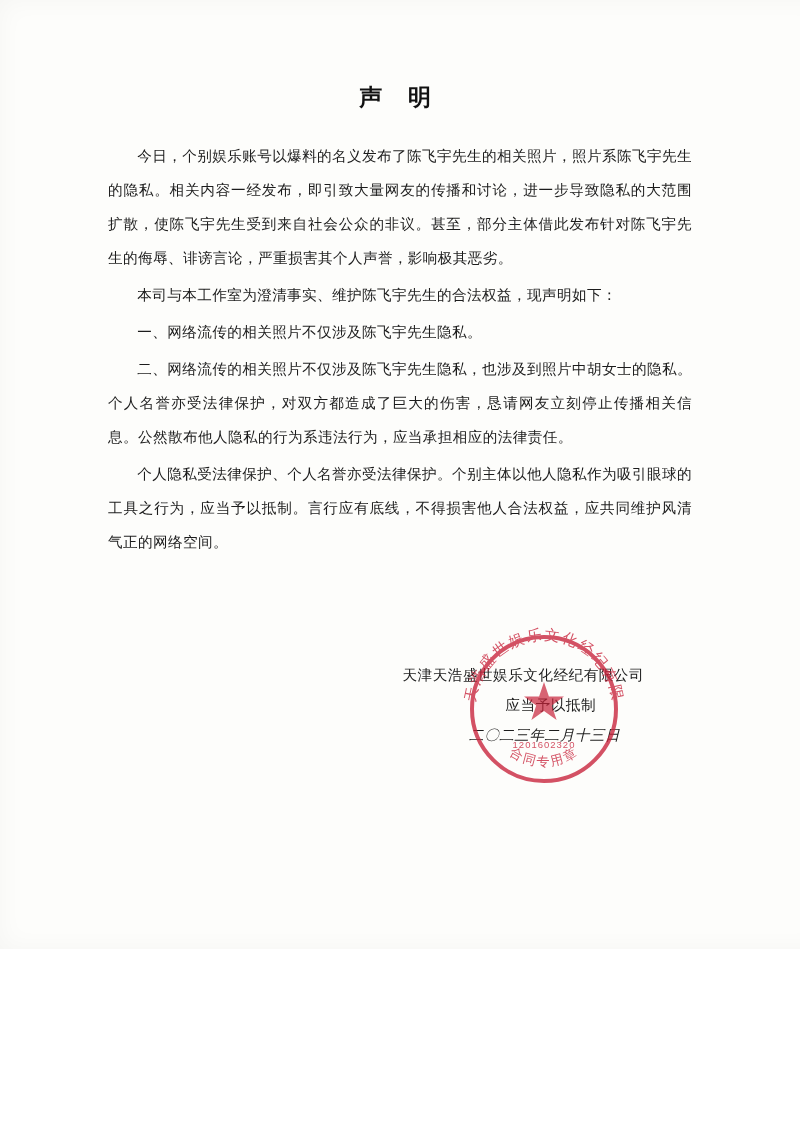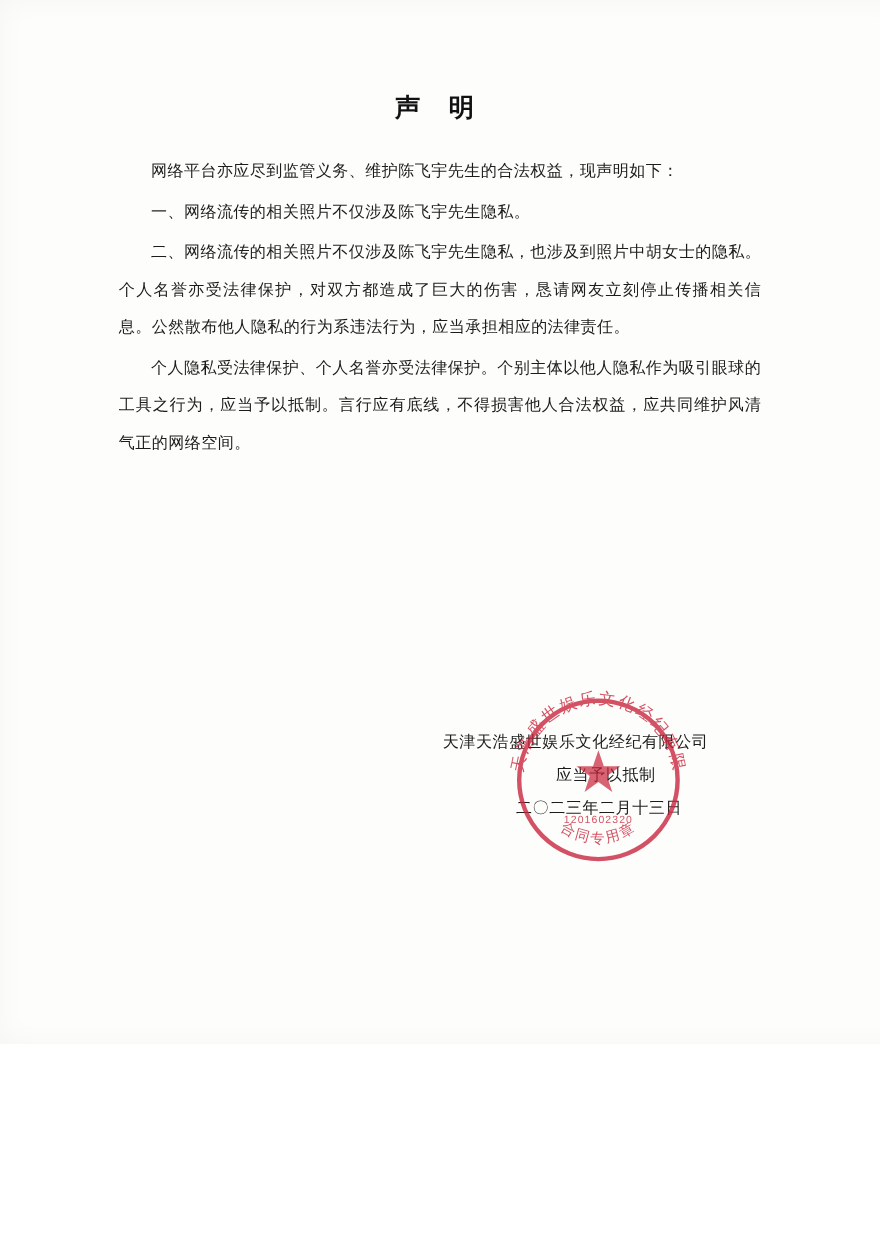--- a/index.html
+++ b/index.html
@@ -74,21 +74,21 @@
     font-size: 14.6px;
     line-height: 30px;
     color: #1c1c1c;
     letter-spacing: 0.5px;
   }
   .sign-line {
     padding-right: 48px;
   }
   .sign-line.company { padding-right: 48px; }
   .sign-line.studio  { padding-right: 96px; }
-  .sign-line.date    { padding-right: 72px; }
+  .sign-line.date    { padding-right: 72px; font-style: italic; }
 
   
   .seal {
     position: absolute;
     left: 455px;
     top: 620px;
     width: 178px;
     height: 178px;
     pointer-events: none;
     opacity: 0.78;
@@ -115,21 +115,22 @@
   }
 </style>
 </head>
 <body>
 
 <div class="page">
 
   <div class="doc-body">
     <h1 class="doc-title">声 明</h1>
 
-    <p class="para indent">网络平台亦应尽到监管义务、维护陈飞宇先生的合法权益，现声明如下：</p>
+    <p class="para indent">今日，个别娱乐账号以爆料的名义发布了陈飞宇先生的相关照片，照片系陈飞宇先生的隐私。相关内容一经发布，即引致大量网友的传播和讨论，进一步导致隐私的大范围扩散，使陈飞宇先生受到来自社会公众的非议。甚至，部分主体借此发布针对陈飞宇先生的侮辱、诽谤言论，严重损害其个人声誉，影响极其恶劣。</p>
+    <p class="para indent">本司与本工作室为澄清事实、维护陈飞宇先生的合法权益，现声明如下：</p>
     <p class="para indent">一、网络流传的相关照片不仅涉及陈飞宇先生隐私。</p>
     <p class="para indent">二、网络流传的相关照片不仅涉及陈飞宇先生隐私，也涉及到照片中胡女士的隐私。个人名誉亦受法律保护，对双方都造成了巨大的伤害，恳请网友立刻停止传播相关信息。公然散布他人隐私的行为系违法行为，应当承担相应的法律责任。</p>
     <p class="para indent">个人隐私受法律保护、个人名誉亦受法律保护。个别主体以他人隐私作为吸引眼球的工具之行为，应当予以抵制。言行应有底线，不得损害他人合法权益，应共同维护风清气正的网络空间。</p>
   </div>
 
   <div class="sign-block">
     <div class="sign-line company">天津天浩盛世娱乐文化经纪有限公司</div>
     <div class="sign-line studio">应当予以抵制</div>
     <div class="sign-line date">二〇二三年二月十三日</div>
   </div>

